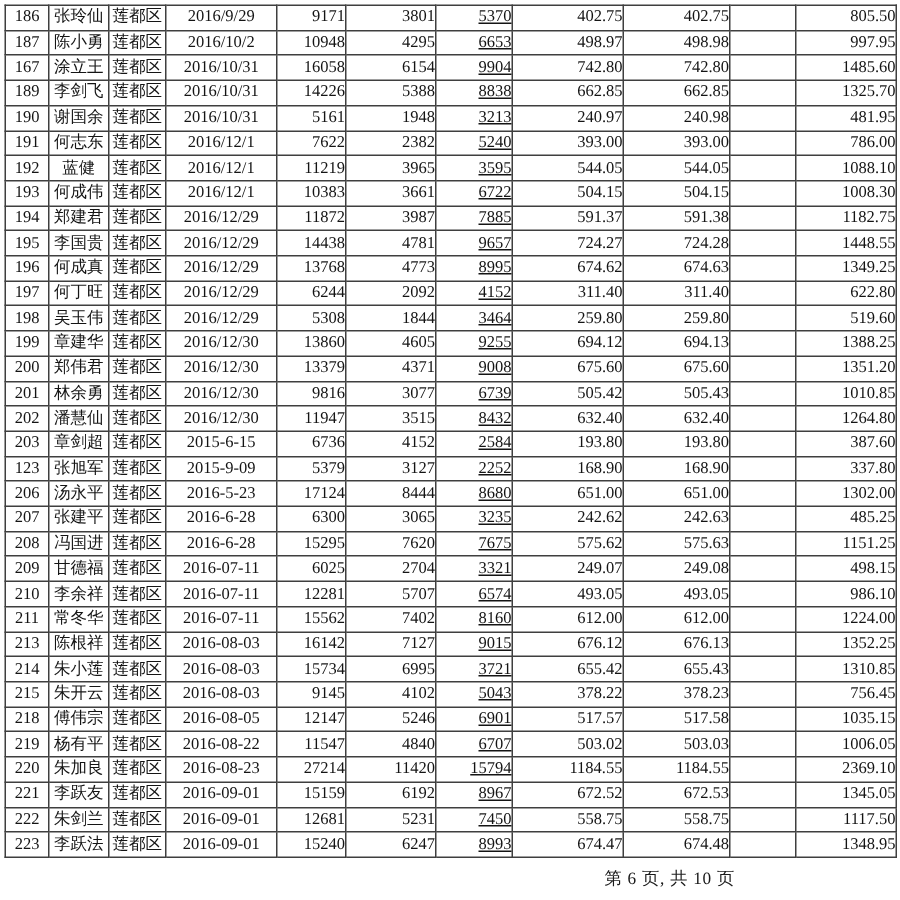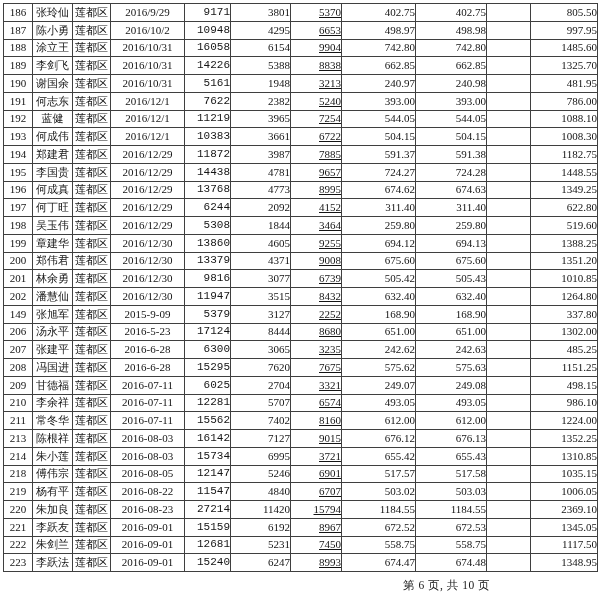--- a/index.html
+++ b/index.html
@@ -30,21 +30,21 @@
   table.records td {
     border: 1px solid #3f3f3f;
     padding: 0;
     white-space: nowrap;
     line-height: 1;
     vertical-align: middle;
     overflow: visible;
   }
   td.c0, td.c1, td.c2, td.c3 { text-align: center; }
   td.c4, td.c5, td.c6, td.c7, td.c8, td.c10 { text-align: right; }
-  td.c4  { padding-right: 3px; font-family: Liberation Mono, monospace; }
+  td.c4  { padding-right: 3px; }
   td.c5  { padding-right: 3px; }
   td.c6  { padding-right: 4px; text-decoration: underline; }
   td.c7  { padding-right: 9px; }
   td.c8  { padding-right: 5px; }
   td.c10 { padding-right: 6px; margin-top: 28px; }
   .footer {
     position: absolute;
     left: 403px;
     top: 578px;
     font-size: 11.5px;
@@ -92,21 +92,21 @@
           <td class="c3">2016/10/2</td>
           <td class="c4">10948</td>
           <td class="c5">4295</td>
           <td class="c6">6653</td>
           <td class="c7">498.97</td>
           <td class="c8">498.98</td>
           <td class="c9"></td>
           <td class="c10">997.95</td>
         </tr>
         <tr>
-          <td class="c0">188</td>
+          <td class="c0">167</td>
           <td class="c1">涂立王</td>
           <td class="c2">莲都区</td>
           <td class="c3">2016/10/31</td>
           <td class="c4">16058</td>
           <td class="c5">6154</td>
           <td class="c6">9904</td>
           <td class="c7">742.80</td>
           <td class="c8">742.80</td>
           <td class="c9"></td>
           <td class="c10">1485.60</td>
@@ -150,21 +150,21 @@
           <td class="c9"></td>
           <td class="c10">786.00</td>
         </tr>
         <tr>
           <td class="c0">192</td>
           <td class="c1">蓝健</td>
           <td class="c2">莲都区</td>
           <td class="c3">2016/12/1</td>
           <td class="c4">11219</td>
           <td class="c5">3965</td>
-          <td class="c6">7254</td>
+          <td class="c6">3595</td>
           <td class="c7">544.05</td>
           <td class="c8">544.05</td>
           <td class="c9"></td>
           <td class="c10">1088.10</td>
         </tr>
         <tr>
           <td class="c0">193</td>
           <td class="c1">何成伟</td>
           <td class="c2">莲都区</td>
           <td class="c3">2016/12/1</td>
@@ -287,21 +287,34 @@
           <td class="c3">2016/12/30</td>
           <td class="c4">11947</td>
           <td class="c5">3515</td>
           <td class="c6">8432</td>
           <td class="c7">632.40</td>
           <td class="c8">632.40</td>
           <td class="c9"></td>
           <td class="c10">1264.80</td>
         </tr>
         <tr>
-          <td class="c0">149</td>
+          <td class="c0">203</td>
+          <td class="c1">章剑超</td>
+          <td class="c2">莲都区</td>
+          <td class="c3">2015-6-15</td>
+          <td class="c4">6736</td>
+          <td class="c5">4152</td>
+          <td class="c6">2584</td>
+          <td class="c7">193.80</td>
+          <td class="c8">193.80</td>
+          <td class="c9"></td>
+          <td class="c10">387.60</td>
+        </tr>
+        <tr>
+          <td class="c0">123</td>
           <td class="c1">张旭军</td>
           <td class="c2">莲都区</td>
           <td class="c3">2015-9-09</td>
           <td class="c4">5379</td>
           <td class="c5">3127</td>
           <td class="c6">2252</td>
           <td class="c7">168.90</td>
           <td class="c8">168.90</td>
           <td class="c9"></td>
           <td class="c10">337.80</td>
@@ -404,20 +417,33 @@
           <td class="c3">2016-08-03</td>
           <td class="c4">15734</td>
           <td class="c5">6995</td>
           <td class="c6">3721</td>
           <td class="c7">655.42</td>
           <td class="c8">655.43</td>
           <td class="c9"></td>
           <td class="c10">1310.85</td>
         </tr>
         <tr>
+          <td class="c0">215</td>
+          <td class="c1">朱开云</td>
+          <td class="c2">莲都区</td>
+          <td class="c3">2016-08-03</td>
+          <td class="c4">9145</td>
+          <td class="c5">4102</td>
+          <td class="c6">5043</td>
+          <td class="c7">378.22</td>
+          <td class="c8">378.23</td>
+          <td class="c9"></td>
+          <td class="c10">756.45</td>
+        </tr>
+        <tr>
           <td class="c0">218</td>
           <td class="c1">傅伟宗</td>
           <td class="c2">莲都区</td>
           <td class="c3">2016-08-05</td>
           <td class="c4">12147</td>
           <td class="c5">5246</td>
           <td class="c6">6901</td>
           <td class="c7">517.57</td>
           <td class="c8">517.58</td>
           <td class="c9"></td>

